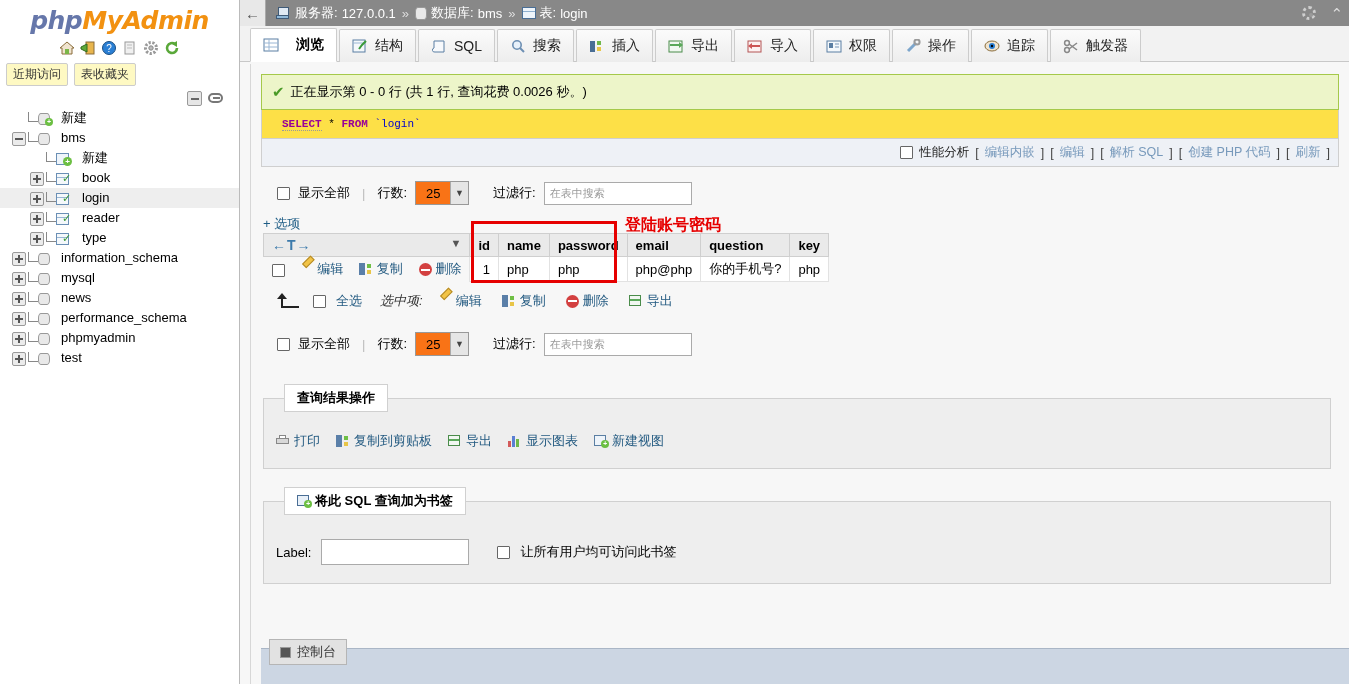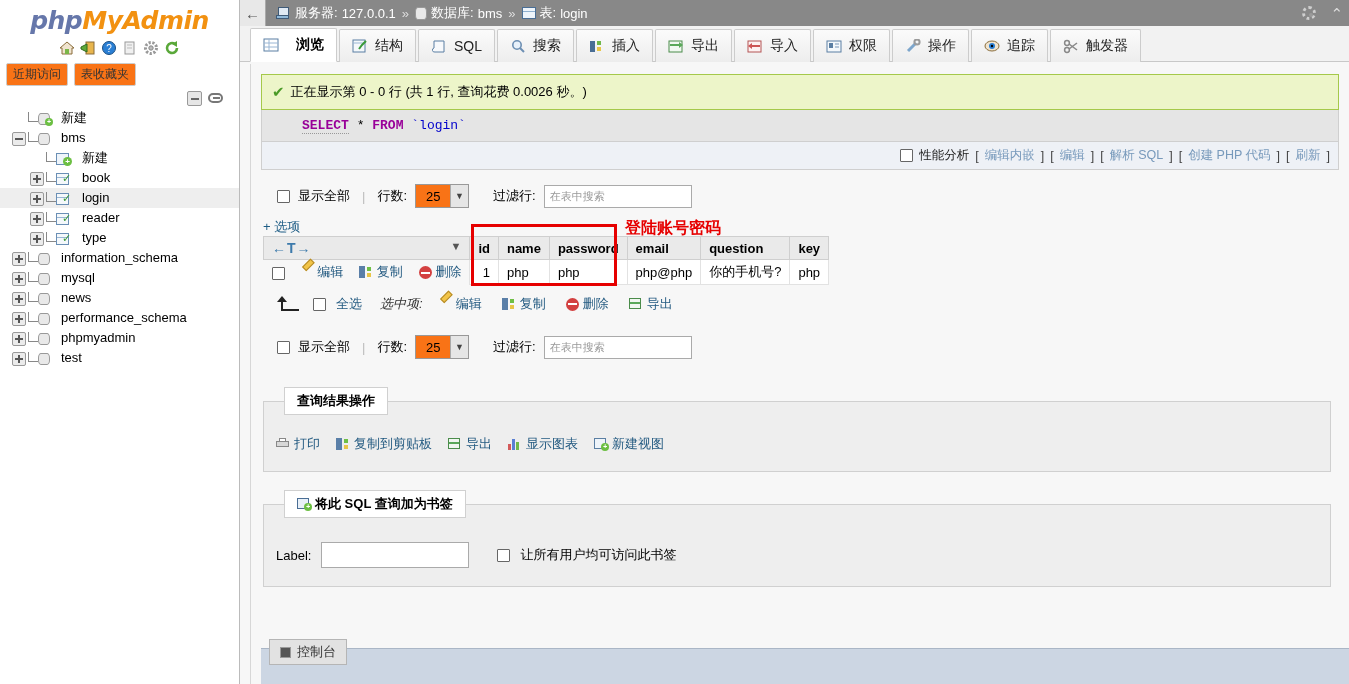--- a/index.html
+++ b/index.html
@@ -40,21 +40,21 @@
     display: flex; justify-content: center; align-items: center;
     gap: 5px; margin-top: 4px; height: 18px;
   }
   .logo-icons .ic { width: 16px; height: 16px; display:inline-block; position:relative; }
 
   .quick-tabs {
     display: flex; gap: 6px; padding: 6px 8px 2px 6px;
     font-size: 12px;
   }
   .qtab {
-    border: 1px solid #ccc; background: #f97316;
+    border: 1px solid #ccc; background: #fef9c3;
     border-radius: 2px; padding: 2px 6px; color: #333;
     font-size: 12px;
   }
   .tree-ctl {
     display: flex; justify-content: flex-end; align-items:center;
     gap: 6px; padding: 2px 16px 2px 0; height: 20px;
   }
   .tree-ctl .sq {
     width: 15px; height: 15px; border: 1px solid #999; background: #e6e6e6;
     border-radius: 2px; position: relative;
@@ -211,23 +211,23 @@
     overflow: hidden;
   }
   .success-box {
     margin: 10px 10px 0 10px;
     background: #edf5c9; border: 1px solid #a5c94a;
     padding: 8px 10px; font-size: 13px; color:#000;
     display:flex; align-items:center; gap:6px;
   }
   .chk-green { color:#4a9a27; font-size: 15px; font-weight:bold; }
   .sql-box {
-    margin: 0 10px; background:#e5e5e5; border:1px solid #cfcfcf; border-top:none;
-    padding: 8px 12px 8px 40px; font-family: "Liberation Mono","DejaVu Sans Mono", monospace;
-    font-size: 13px;
+    margin: 0 10px; background:#fde047; border:1px solid #cfcfcf; border-top:none;
+    padding: 8px 12px 8px 20px; font-family: "Liberation Mono","DejaVu Sans Mono", monospace;
+    font-size: 11px;
   }
   .kw { color:#990099; font-weight:bold; }
   .kw.ul { border-bottom: 1px dotted #999; }
   .star { color:#000; }
   .ident { color:#0000cc; }
   .sql-tools {
     margin: 0 10px; background:#eef1f6; border:1px solid #cfcfcf; border-top:none;
     padding: 5px 8px; text-align: right; font-size: 12.5px; color:#222;
     display:flex; justify-content:flex-end; align-items:center; gap:6px;
   }

